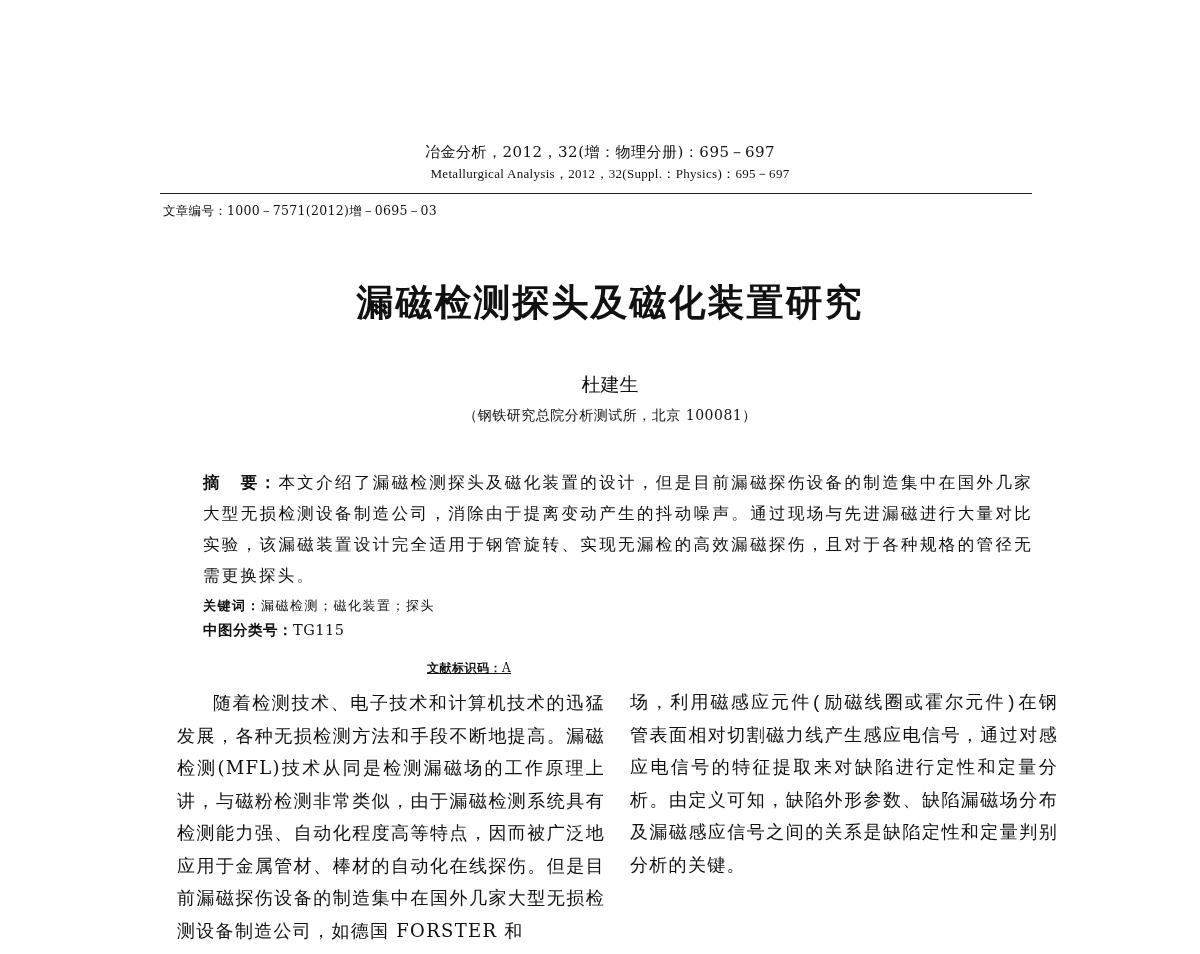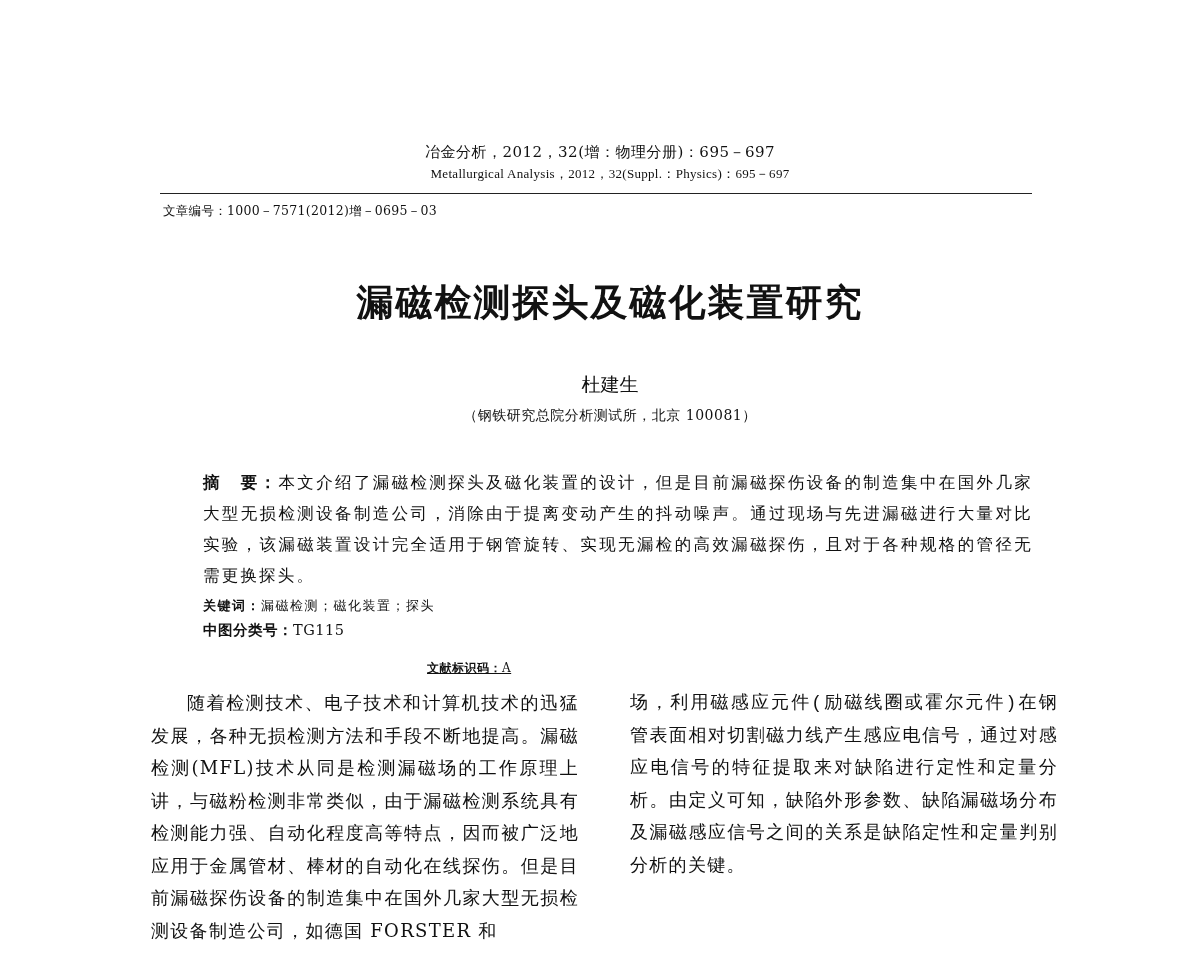--- a/index.html
+++ b/index.html
@@ -67,21 +67,21 @@
       left: 203px; top: 621px; font-size: 14.5px; letter-spacing: 0.5px;
     }
     .doc-code {
       left: 427px; top: 660px; font-size: 12px; letter-spacing: 0.5px; text-decoration: underline;
     }
     .col {
       top: 687px; width: 428px;
       font-size: 18px; line-height: 32.5px; letter-spacing: 1.3px;
       text-align: justify;
     }
-    .col-left { left: 151px; }
+    .col-left { left: 177px; }
     .col-right { left: 630px; font-family: Liberation Mono, monospace; }
     .col p { margin: 0; }
     .col p.indent { text-indent: 2em; }
   </style>
 </head>
 <body>
 
 <div class="abs journal-cn">冶金分析，2012，32(增：物理分册)：695－697</div>
 <div class="abs journal-en">Metallurgical Analysis，2012，32(Suppl.：Physics)：695－697</div>
 <div class="abs header-rule"></div>

